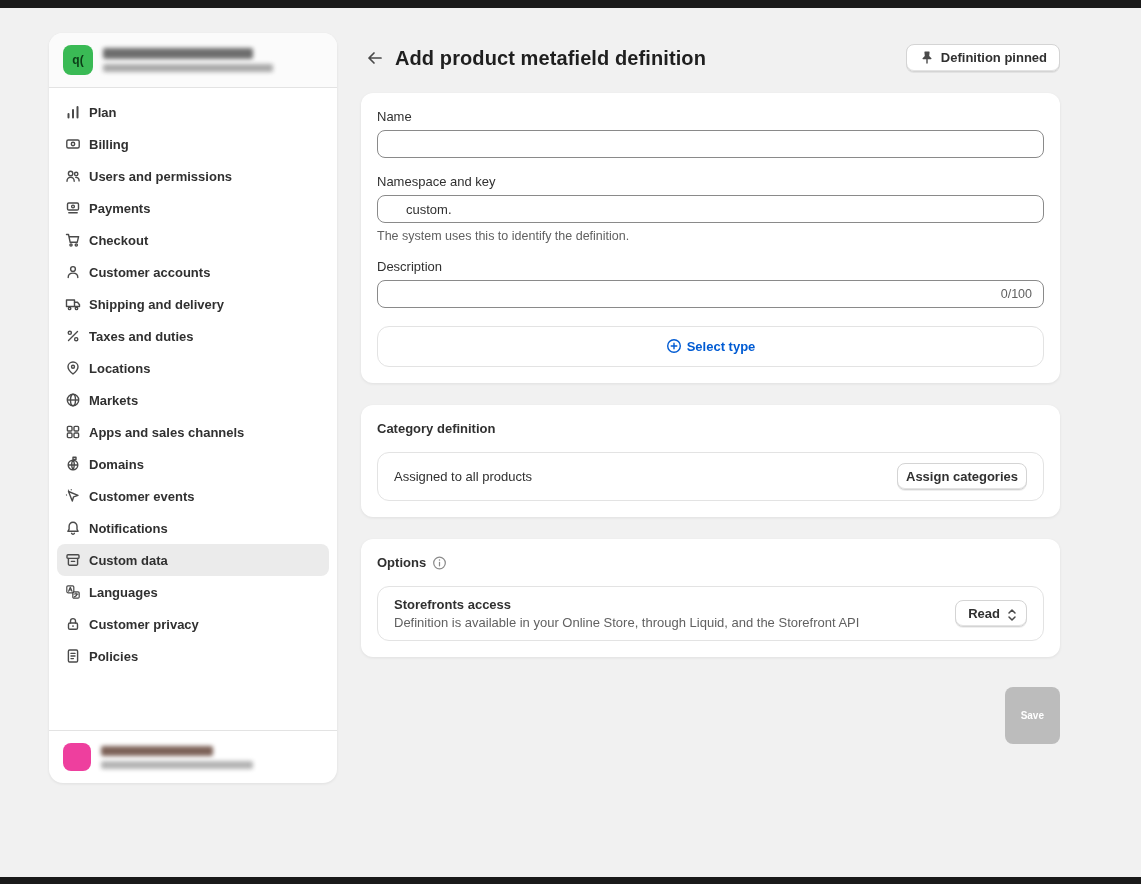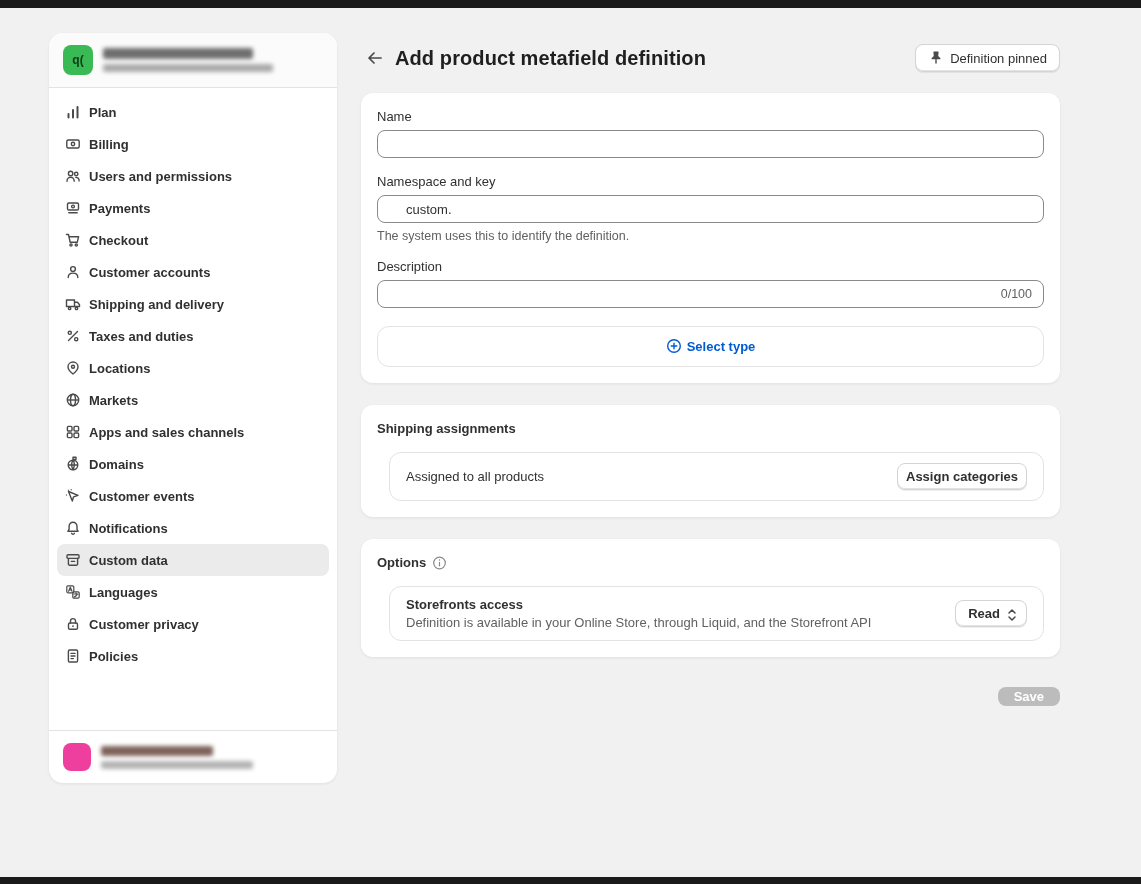--- a/index.html
+++ b/index.html
@@ -52,23 +52,23 @@
   }
   .avatar-user { width:28px; height:28px; border-radius:8px; background:#ee3f9e; flex:none; }
 
   
   .main { position:absolute; left:361px; top:40px; width:699px; }
   .main-header { display:flex; align-items:center; height:36px; margin-bottom:17px; }
   .back-btn { width:28px; height:28px; display:flex; align-items:center; justify-content:center;
               border-radius:8px; cursor:pointer; color:#4a4a4a; }
   .page-title { font-size:20px; font-weight:700; color:#1f1f1f; margin-left:6px; letter-spacing:0.1px; }
   .pinned-btn {
-    margin-left:auto; display:flex; align-items:center; gap:6px;
+    margin-left:auto; display:flex; gap:6px;
     background:#fff; border:1px solid #d4d4d4; border-radius:8px;
-    padding:5px 12px; font-size:13px; font-weight:400; color:#303030; cursor:pointer;
+    padding:5px 12px; font-size:13px; font-weight:700; color:#303030; cursor:pointer;
     box-shadow:0 1px 0 rgba(26,26,26,0.07), inset 0 -1px 0 rgba(26,26,26,0.12);
   }
 
   .card {
     background:#fff; border-radius:12px; padding:16px;
     box-shadow:0 1px 3px rgba(26,26,26,0.08);
     margin-bottom:22px;
   }
   .field-group { margin-bottom:16px; }
   .field-label { font-size:13px; color:#303030; margin-bottom:6px; display:block; }
@@ -88,21 +88,21 @@
     display:flex; align-items:center; justify-content:center; gap:4px;
     cursor:pointer; margin-top:18px;
   }
   .select-type-label { font-size:13px; font-weight:650; color:#005bd3; }
 
   .card-heading { font-size:13px; font-weight:650; color:#303030; }
   .heading-row { display:flex; align-items:center; gap:6px; margin-bottom:16px; }
 
   .inner-row {
     border:1px solid #e3e3e3; border-radius:12px;
-    padding:10px 16px; display:flex; align-items:center; gap:12px;margin-left:12px;
+    padding:10px 16px; display:flex; align-items:center; gap:12px;
   }
   .inner-row-text { font-size:13px; color:#303030; }
   .row-title { font-size:13px; font-weight:600; color:#303030; }
   .row-desc { font-size:13px; color:#616161; margin-top:3px; }
   .grow { flex:1; min-width:0; }
 
   .secondary-btn {
     background:#fff; border:1px solid #d4d4d4; border-radius:8px;
     padding:5px 8px; font-size:13px; font-weight:600; color:#303030; cursor:pointer;
     box-shadow:0 1px 0 rgba(26,26,26,0.07), inset 0 -1px 0 rgba(26,26,26,0.12);
@@ -112,21 +112,21 @@
     display:flex; align-items:center; gap:6px;
     background:#fff; border:1px solid #d4d4d4; border-radius:8px;
     padding:5px 8px 5px 12px; font-size:13px; font-weight:550; color:#303030; cursor:pointer;
     box-shadow:0 1px 0 rgba(26,26,26,0.07), inset 0 -1px 0 rgba(26,26,26,0.12);
     flex:none;
   }
 
   .save-row { display:flex; justify-content:flex-end; margin-top:30px; }
   .save-btn {
     background:#bcbcbc; color:#ffffff; border:none; border-radius:8px;
-    padding:2px 16px; font-size:13px; font-weight:650; cursor:not-allowed;
+    padding:23px 16px; font-size:10px; font-weight:650; cursor:not-allowed;
   }
 </style>
 </head>
 <body>
 
 <div class="bar-top"></div>
 
 <div class="sidebar">
   <div class="side-header">
     <div class="avatar-store">q(</div>
@@ -388,21 +388,21 @@
             <circle cx="8" cy="8" r="6.3"></circle>
             <path d="M8 5.2v5.6M5.2 8h5.6"></path>
           </svg>
         </span>
       <span class="select-type-label">Select type</span>
     </div>
   </div>
 
   <div class="card">
     <div class="heading-row">
-      <h2 class="card-heading">Shipping assignments</h2>
+      <h2 class="card-heading">Category definition</h2>
     </div>
     <div class="inner-row">
       <span class="inner-row-text grow">Assigned to all products</span>
       <button class="secondary-btn">Assign categories</button>
     </div>
   </div>
 
   <div class="card" style="margin-bottom:0;">
     <div class="heading-row">
       <h2 class="card-heading">Options</h2>

